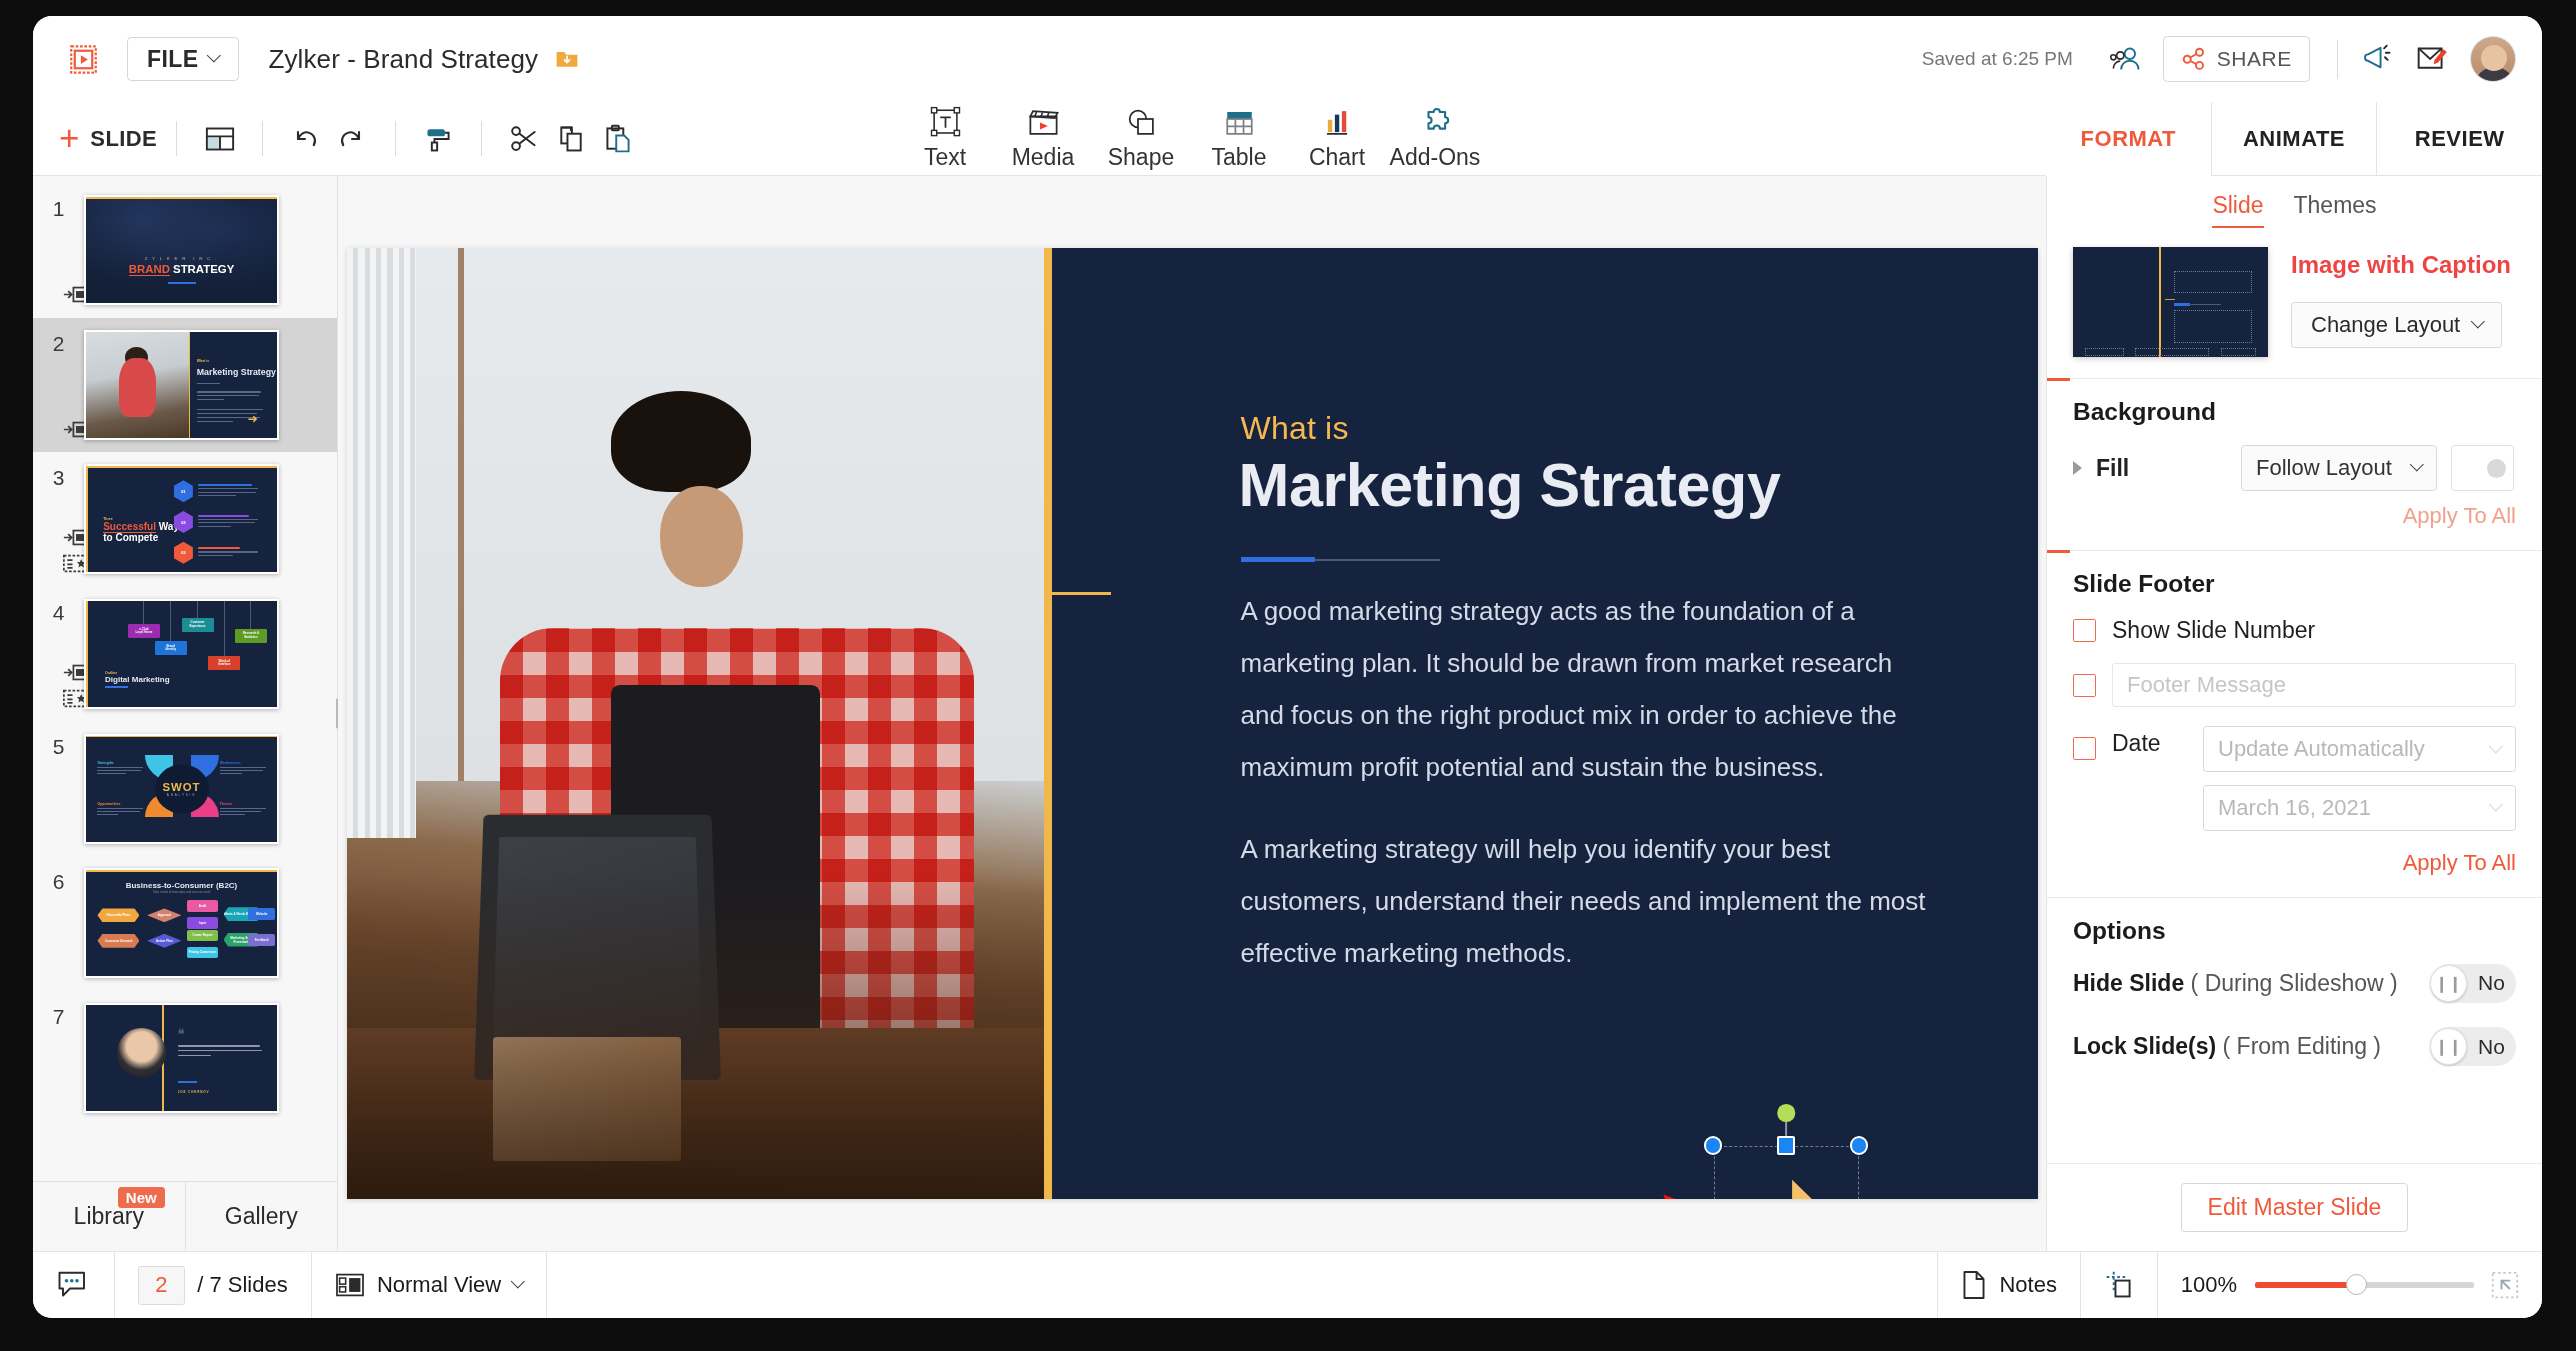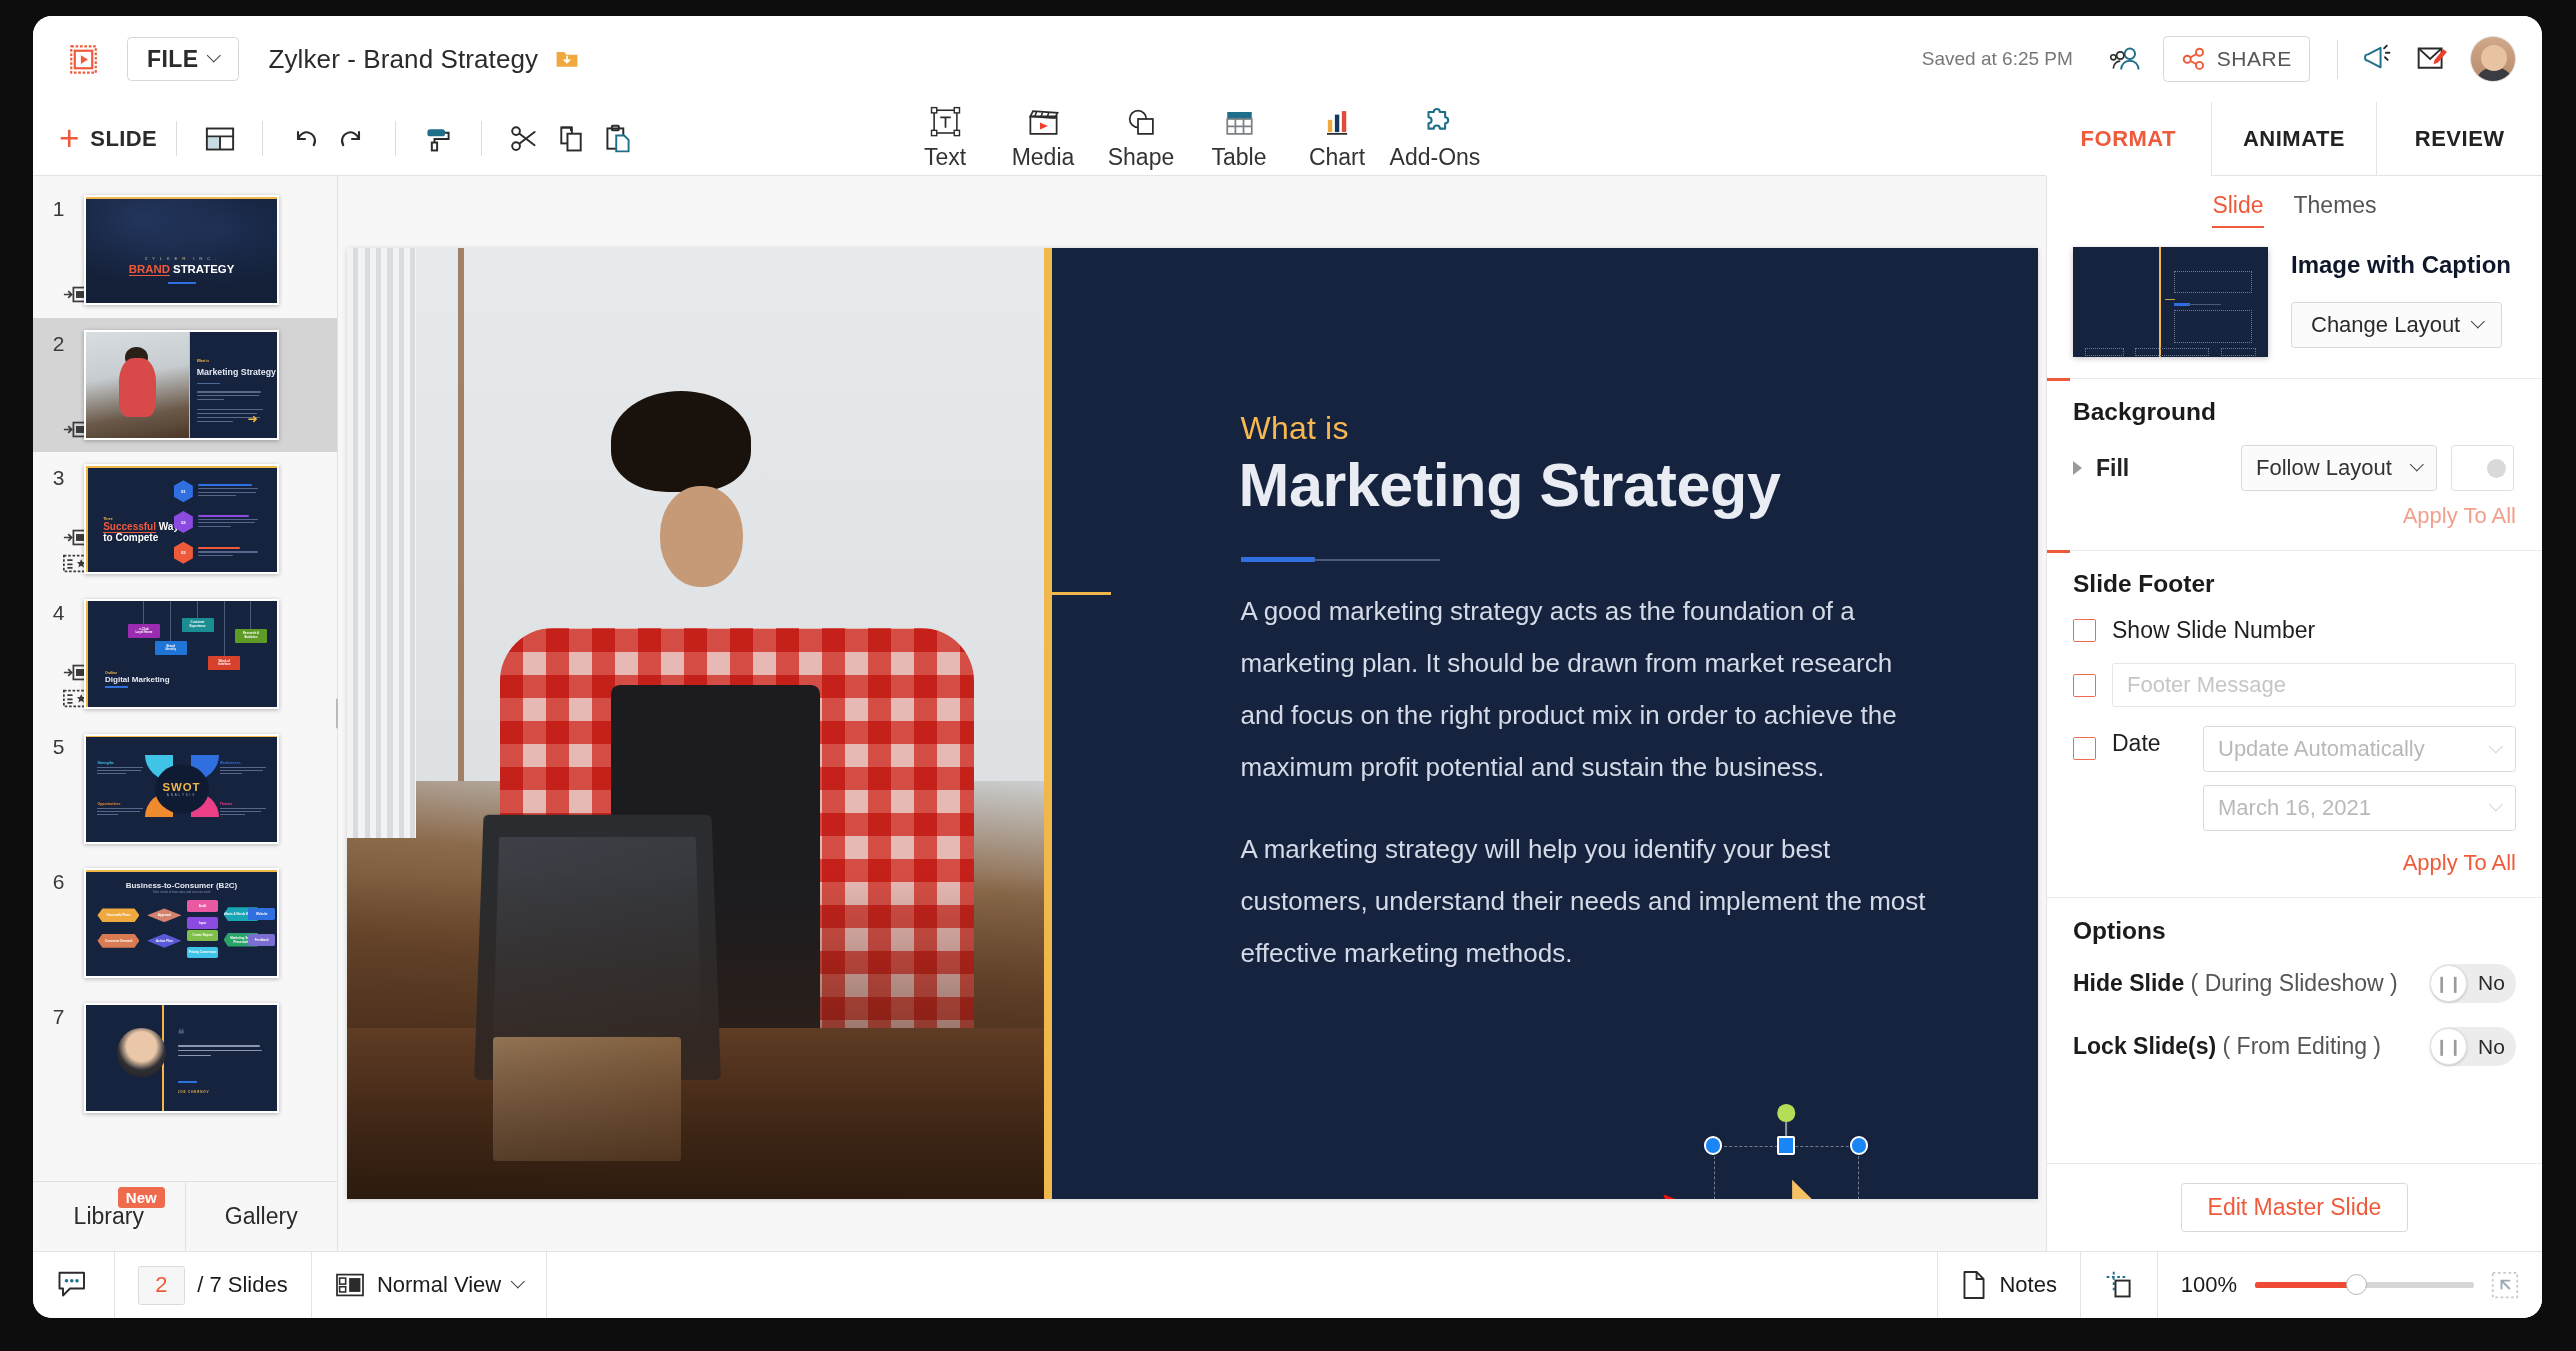--- a/index.html
+++ b/index.html
@@ -311,21 +311,21 @@
   .layout-row { display: flex; align-items: flex-start; gap: 23px; }
   .layout-thumb {
     width: 195px; height: 110px; background: #16233f; position: relative;
     box-shadow: 0 1.8px 6.1px rgba(0,0,0,.24); flex: 0 0 auto;
   }
   .lt-gold { position:absolute; left:44%; top:0; width:2.6px; height:100%; background:#f0b74a; }
   .lt-tick { position:absolute; left:47%; top:47%; width:10.5px; height:1.8px; background:#c9a24a; }
   .lt-box { position:absolute; border:0.9px dotted #6c7a96; }
   .lt-blue { position:absolute; left:52%; top:51%; width:16px; height:2.6px; background:#2f6fe0; }
   .lt-blue2 { position:absolute; left:59%; top:52%; width:33px; height:0.9px; background:#4a5a78; }
-  .layout-name { font-size: 24px; font-weight: bold; color: #0f172a; padding-top: 3.5px; }
+  .layout-name { font-size: 24px; font-weight: bold; color: #ef4444; padding-top: 3.5px; }
   .chg-layout-btn {
     margin-top: 23px; border: 0.9px solid #d8d8d8; border-radius: 3.5px;
     height: 46px; padding: 0 19px; display: inline-flex; align-items: center; gap: 12.3px;
     font-size: 22px; color: #2b2b2b; background: #fbfbfb; cursor: pointer;
   }
   .fp-h { font-size: 24.5px; font-weight: bold; color: #1b1b1b; margin-bottom: 19px; }
   .fill-row { display: flex; align-items: center; gap: 14px; }
   .tri-right { width:0;height:0;border-left:9.6px solid #9a9a9a;border-top:7px solid transparent;border-bottom:7px solid transparent; cursor:pointer; }
   .fill-lbl { font-size: 23px; font-weight: bold; color: #222; width: 131px; }
   .select {

